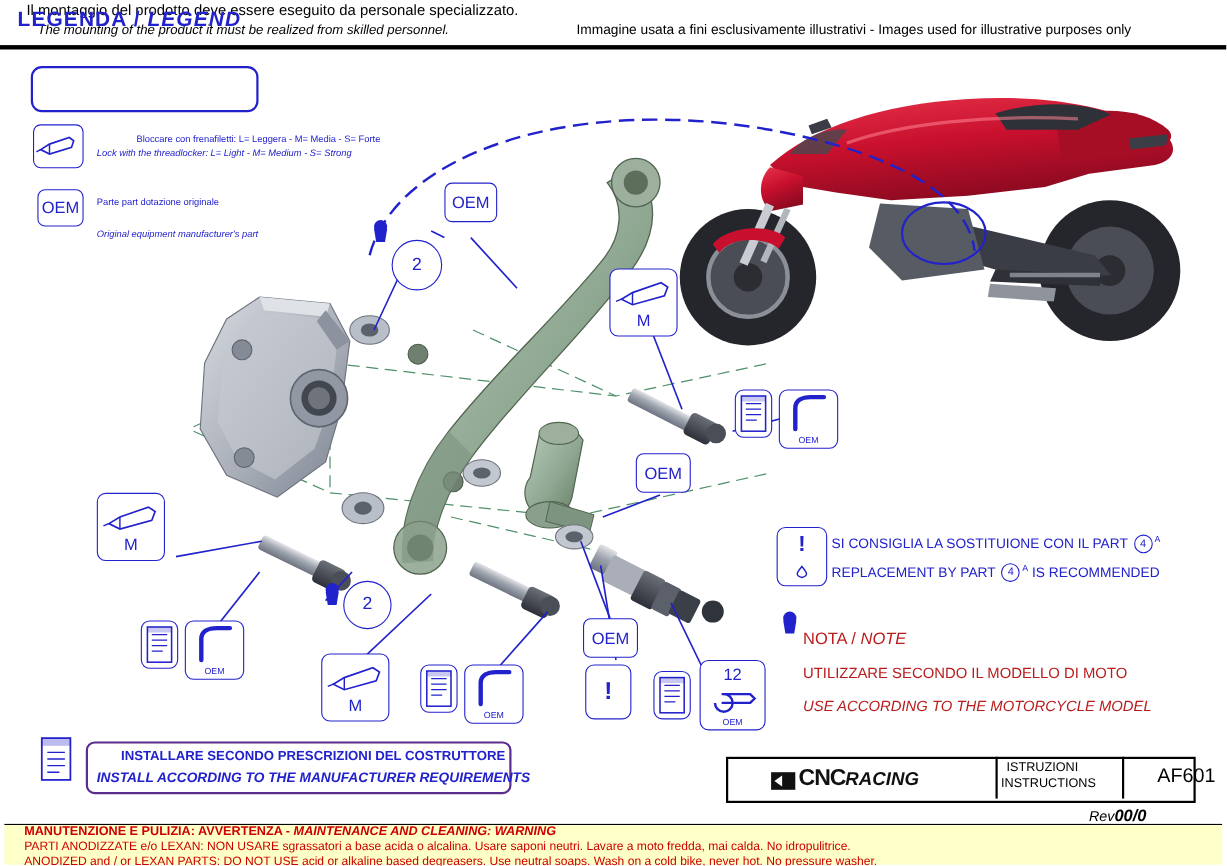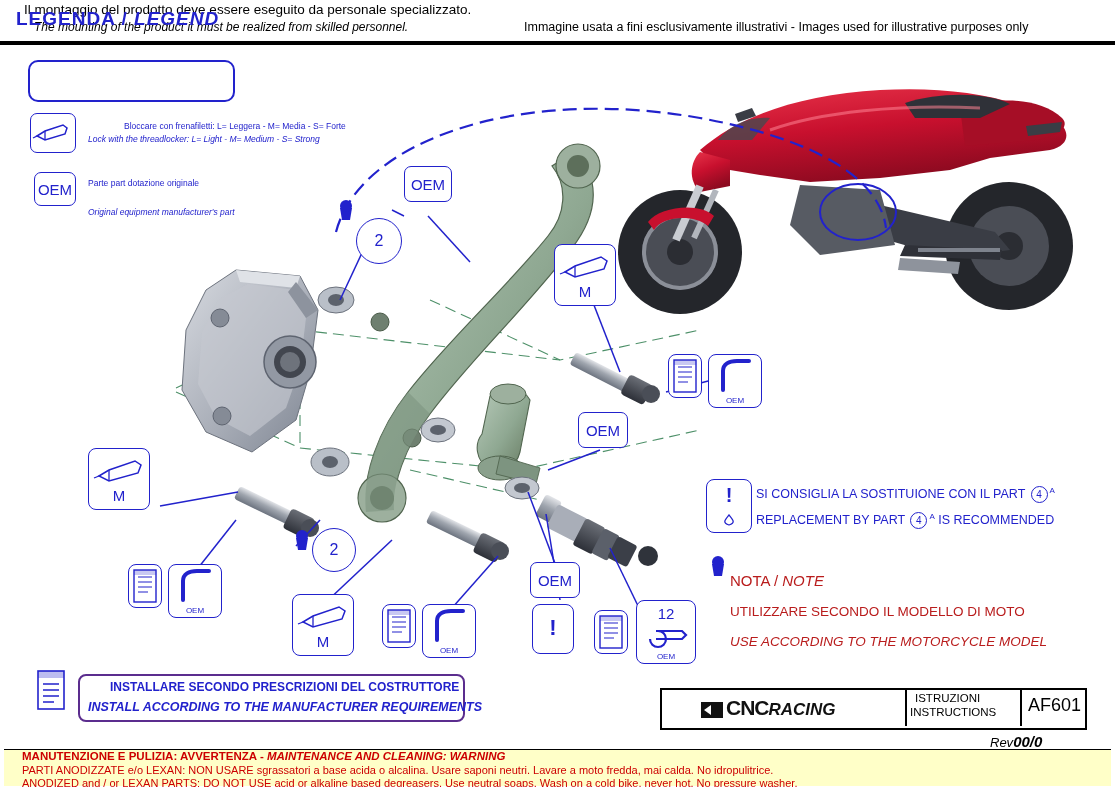--- a/index.html
+++ b/index.html
@@ -83,21 +83,21 @@
   .titleblock{
     position:absolute;left:660px;top:688px;width:423px;height:38px;
     border:2px solid #000;background:#fff;
   }
   .tb-logo{position:absolute;left:726px;top:696px;font-size:21px;font-weight:bold;color:#111;letter-spacing:-1px;}
   .tb-logo .racing{font-style:italic;font-weight:bold;font-size:17px;letter-spacing:0;}
   .tb-div1{position:absolute;left:905px;top:688px;width:2px;height:38px;background:#000;}
   .tb-div2{position:absolute;left:1020px;top:688px;width:2px;height:38px;background:#000;}
   .tb-ist1{position:absolute;left:915px;top:692px;font-size:11.5px;}
   .tb-ist2{position:absolute;left:910px;top:706px;font-size:11.5px;}
-  .tb-code{position:absolute;left:1028px;top:695px;font-size:18px;}
+  .tb-code{position:absolute;left:1052px;top:695px;font-size:18px;}
   .tb-rev{position:absolute;left:990px;top:733px;font-size:13px;font-style:italic;}
   .tb-rev b{font-size:15px;}
 
   
   .warn{
     position:absolute;left:4px;top:749px;width:1107px;height:36px;background:#ffffc8;
     border-top:1px solid #000;
   }
   .warn-l1{position:absolute;left:22px;top:750px;font-size:11.5px;font-weight:bold;color:#cc0000;}
   .warn-l1 i{font-style:italic;}

